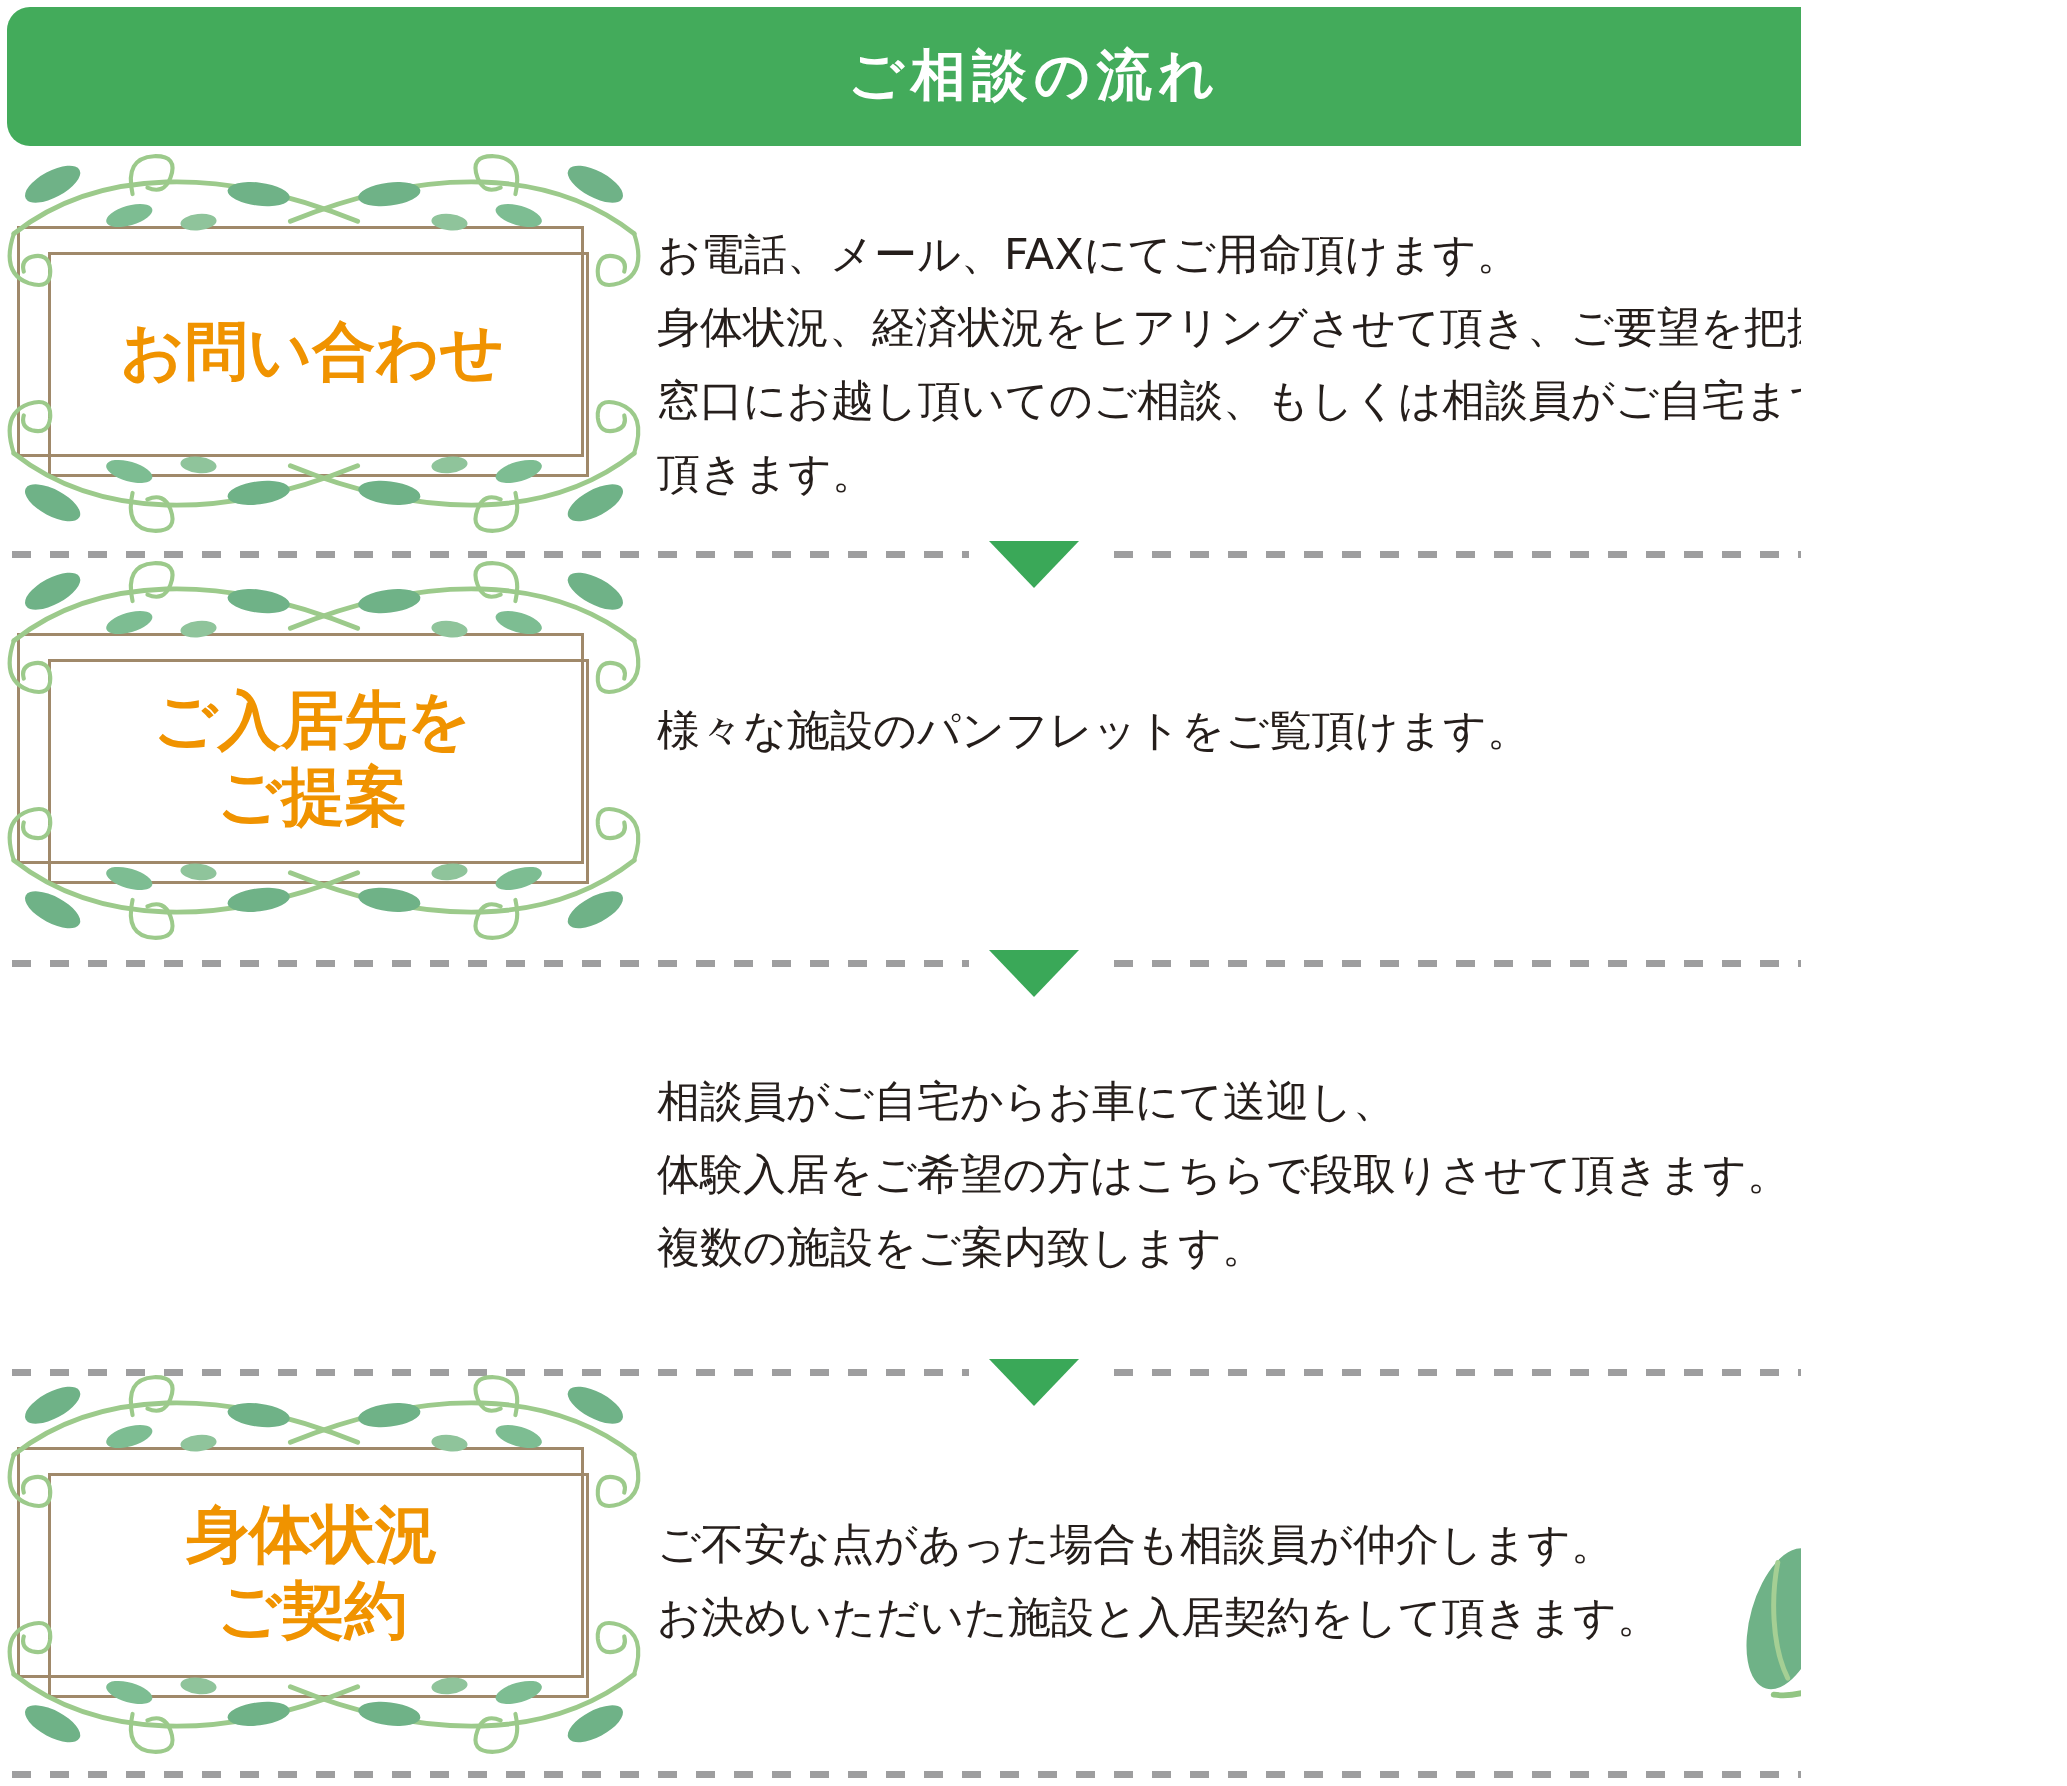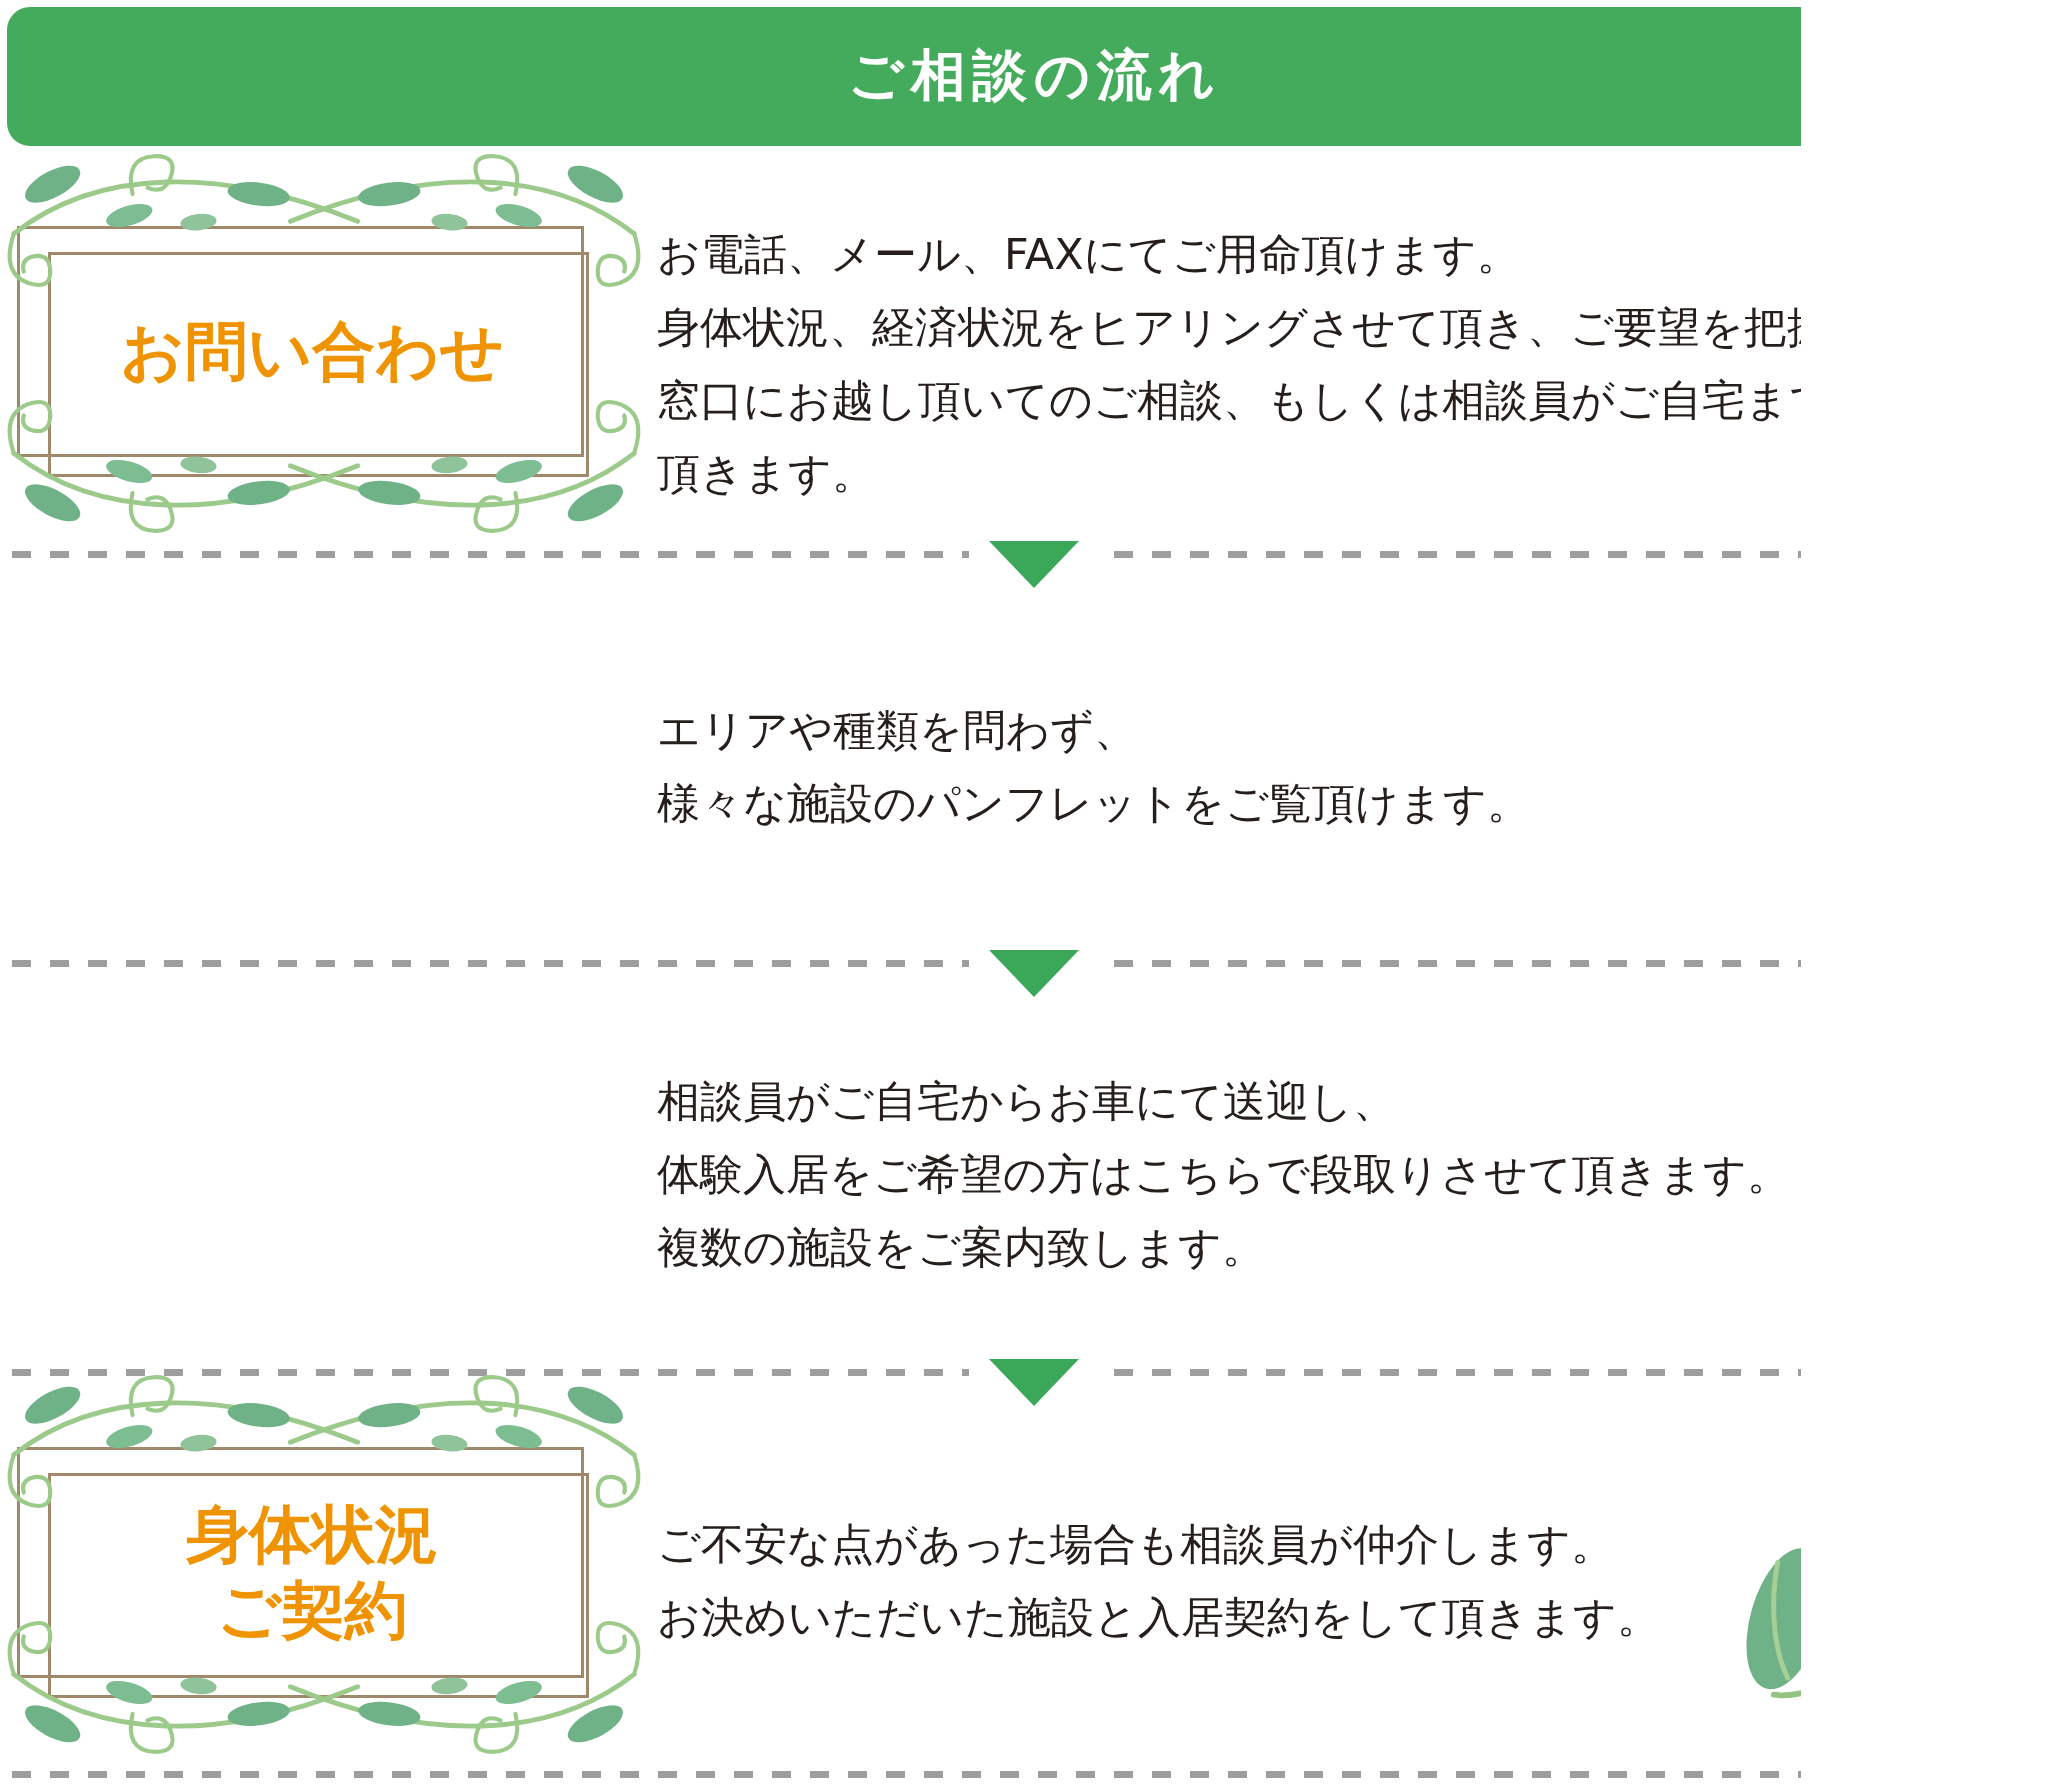--- a/index.html
+++ b/index.html
@@ -94,22 +94,41 @@
     <div>窓口にお越し頂いてのご相談、もしくは相談員がご自宅まで出張相談させて</div>
     <div>頂きます。</div>
   </div>
 
   <div class="sep s1">
     <div class="sep-dash"></div>
     <div class="sep-gap"></div>
     <div class="arrow-down"></div>
   </div>
 
+  <div class="step-frame" style="top:612px">
+    <div class="rect-outer"></div>
+    <div class="rect-inner"></div>
+    <svg class="vine tl" width="355" height="136" viewBox="0 0 430 165">
+        <use href="#vine-shape"></use>
+      </svg>
+    <svg class="vine tr" width="355" height="136" viewBox="0 0 430 165">
+        <use href="#vine-shape"></use>
+      </svg>
+    <svg class="vine bl" width="355" height="136" viewBox="0 0 430 165">
+        <use href="#vine-shape"></use>
+      </svg>
+    <svg class="vine br" width="355" height="136" viewBox="0 0 430 165">
+        <use href="#vine-shape"></use>
+      </svg>
+    <div class="step-title">
+      <div>ご入居先を</div>
+      <div>ご提案</div>
+    </div>
+  </div>
   <div class="desc" style="top:694px">
-    <div>エリアや種類を問わず、</div>
     <div>様々な施設のパンフレットをご覧頂けます。</div>
   </div>
 
   <div class="sep s2">
     <div class="sep-dash"></div>
     <div class="sep-gap"></div>
     <div class="arrow-down"></div>
   </div>
 
   <div class="desc" style="top:1065px">

